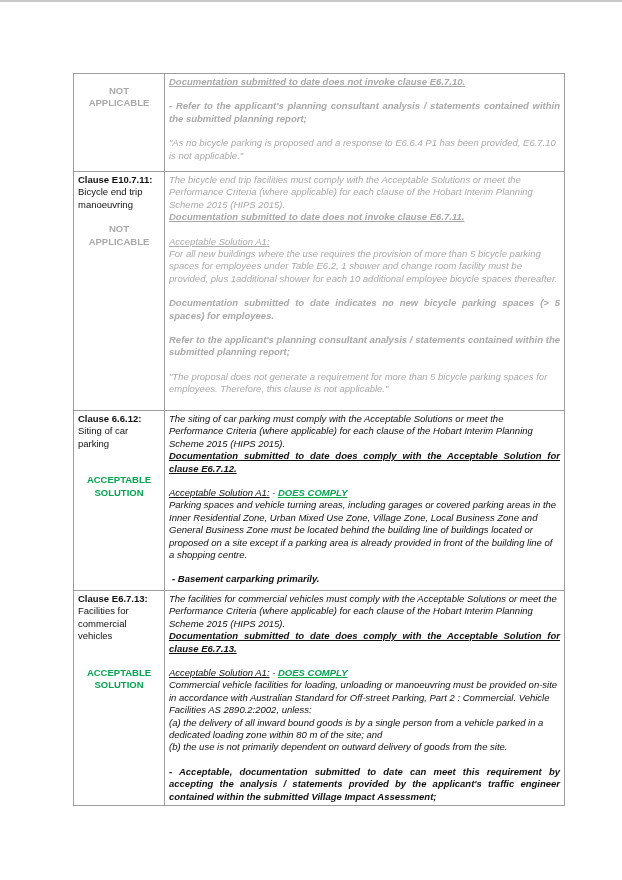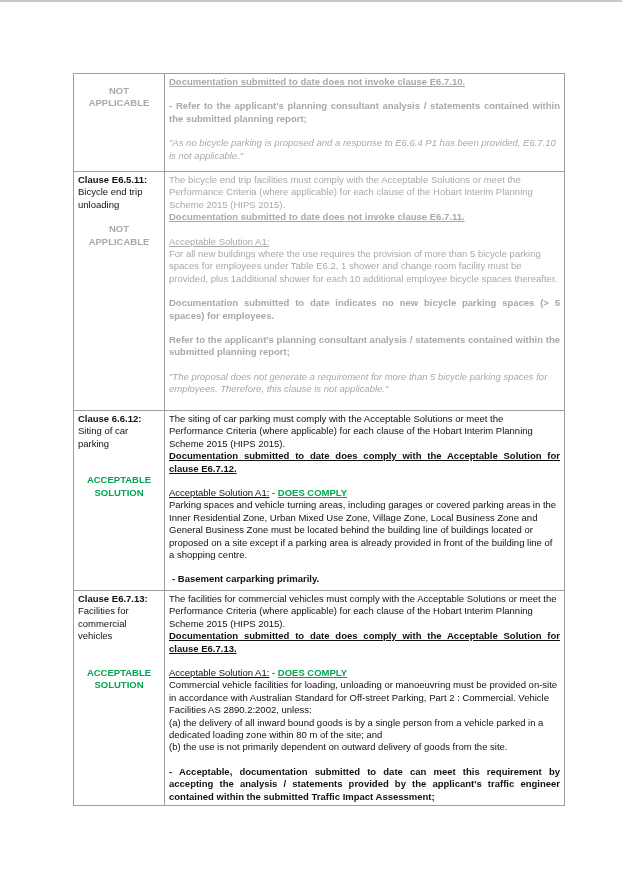--- a/index.html
+++ b/index.html
@@ -18,21 +18,21 @@
     border:1px solid #9e9e9e;vertical-align:top;
     padding:2px 4px;overflow:hidden;
   }
   td.clause-cell{width:91px;}
   .clause-num{font-weight:bold;color:#111;}
   .clause-title{color:#111;}
   .status{font-weight:bold;text-align:center;margin-top:12px;}
   .status.first{margin-top:9px;}
   .status.gray{color:#a9a9a9;}
   .status.green{color:#00a650;margin-top:24px;}
-  .para{margin:0;}
+  .para{margin:0;font-style:italic;}
   .gap{margin-top:12px;}
   .b{font-weight:bold;}
   .u{text-decoration:underline;}
   .i{font-style:italic;}
   .muted{color:#a9a9a9;}
   .green{color:#00a650;}
   .just{text-align:justify;}
 </style>
 </head>
 <body>
@@ -52,22 +52,22 @@
     </td>
     <td>
       <div class="para b u just muted">Documentation submitted to date does not invoke clause E6.7.10.</div>
       <div class="para gap b just muted">- Refer to the applicant's planning consultant analysis / statements contained within the submitted planning report;</div>
       <div class="para gap i muted">"As no bicycle parking is proposed and a response to E6.6.4 P1 has been provided, E6.7.10 is not applicable."</div>
     </td>
   </tr>
 
   <tr style="height:239px">
     <td class="clause-cell">
-      <div class="clause-num">Clause E6.5.11:</div>
-      <div class="clause-title">Bicycle end trip unloading</div>
+      <div class="clause-num">Clause E10.7.11:</div>
+      <div class="clause-title">Bicycle end trip manoeuvring</div>
       <div class="status gray">NOT APPLICABLE</div>
     </td>
     <td>
       <div class="para muted">The bicycle end trip facilities must comply with the Acceptable Solutions or meet the Performance Criteria (where applicable) for each clause of the Hobart Interim Planning Scheme 2015 (HIPS 2015).</div>
       <div class="para b u just muted">Documentation submitted to date does not invoke clause E6.7.11.</div>
       <div class="para gap u muted">Acceptable Solution A1:</div>
       <div class="para muted">For all new buildings where the use requires the provision of more than 5 bicycle parking spaces for employees under Table E6.2, 1 shower and change room facility must be provided, plus 1additional shower for each 10 additional employee bicycle spaces thereafter.</div>
       <div class="para gap b just muted">Documentation submitted to date indicates no new bicycle parking spaces (&gt; 5 spaces) for employees.</div>
       <div class="para gap b just muted">Refer to the applicant's planning consultant analysis / statements contained within the submitted planning report;</div>
       <div class="para gap i muted">"The proposal does not generate a requirement for more than 5 bicycle parking spaces for employees. Therefore, this clause is not applicable."</div>
@@ -99,17 +99,17 @@
     </td>
     <td>
       <div class="para">The facilities for commercial vehicles must comply with the Acceptable Solutions or meet the Performance Criteria (where applicable) for each clause of the Hobart Interim Planning Scheme 2015 (HIPS 2015).</div>
       <div class="para b u just">Documentation submitted to date does comply with the Acceptable Solution for clause E6.7.13.</div>
       <div class="para gap">
         <span class="u">Acceptable Solution A1:</span><span> - </span><span class="green b u">DOES COMPLY</span>
       </div>
       <div class="para">Commercial vehicle facilities for loading, unloading or manoeuvring must be provided on-site in accordance with Australian Standard for Off-street Parking, Part 2 : Commercial. Vehicle Facilities AS 2890.2:2002, unless:</div>
       <div class="para">(a) the delivery of all inward bound goods is by a single person from a vehicle parked in a dedicated loading zone within 80 m of the site; and</div>
       <div class="para">(b) the use is not primarily dependent on outward delivery of goods from the site.</div>
-      <div class="para gap b just">- Acceptable, documentation submitted to date can meet this requirement by accepting the analysis / statements provided by the applicant's traffic engineer contained within the submitted Traffic Impact Assessment;</div>
+      <div class="para gap b just">- Acceptable, documentation submitted to date can meet this requirement by accepting the analysis / statements provided by the applicant's traffic engineer contained within the submitted Village Impact Assessment;</div>
     </td>
   </tr>
 </tbody>
   </table>
 
 </body></html>

